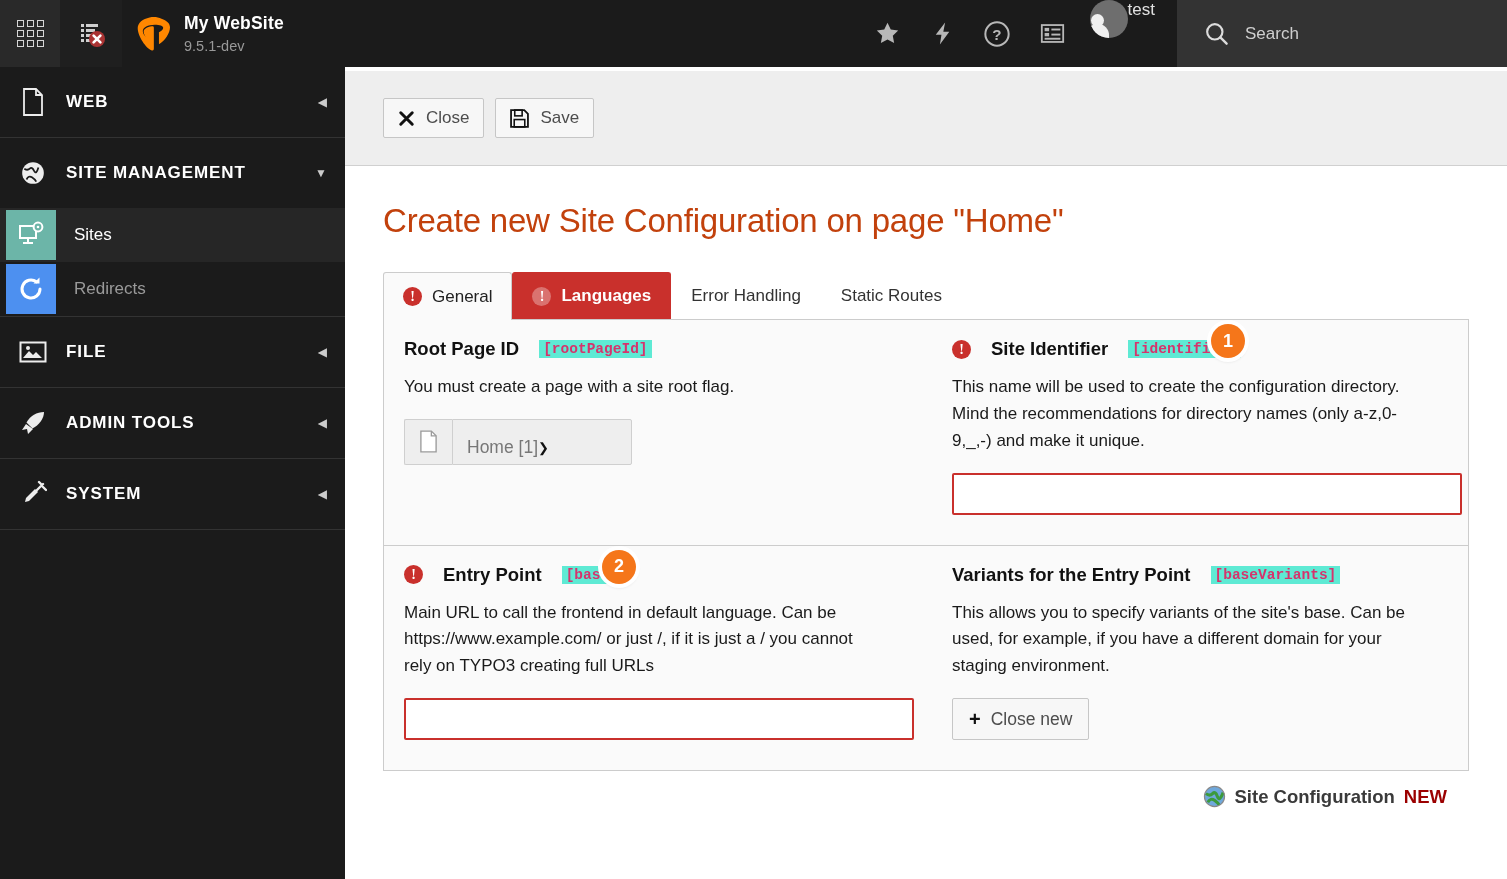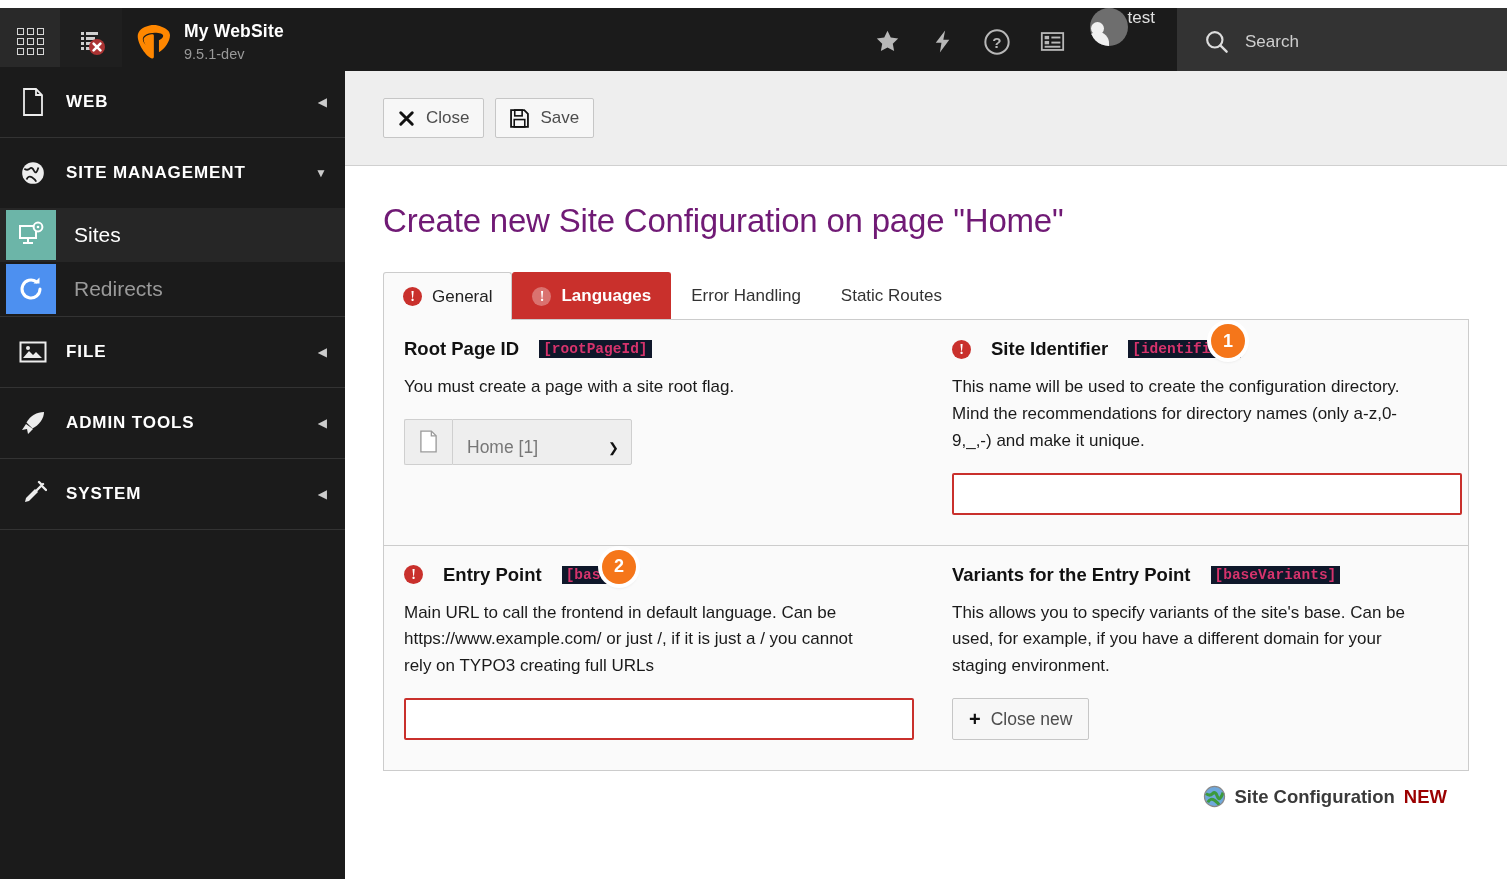--- a/index.html
+++ b/index.html
@@ -7,21 +7,21 @@
     margin: 0; padding: 0;
     width: 1507px; height: 879px;
     overflow: hidden;
     background: #ffffff;
     font-family: "Liberation Sans", sans-serif;
     -webkit-font-smoothing: antialiased;
   }
 
   
   #topbar {
-    position: absolute; top: 8px; left: 0;
+    position: absolute; top: 0; left: 0;
     width: 1507px; height: 67px;
     background: #0f172a;
     display: flex; align-items: stretch;
   }
   .tb-module-menu {
     width: 60px; background: #292929;
     display: flex; align-items: center; justify-content: center;
     cursor: pointer;
   }
   .grid9 { display: grid; grid-template-columns: repeat(3, 7px); grid-template-rows: repeat(3, 7px); gap: 3px; }
@@ -89,21 +89,21 @@
   }
   .nav-head .caret { color: #cccccc; font-size: 12px; line-height: 1; }
   .nav-item {
     height: 54px; display: flex; align-items: center; cursor: pointer;
   }
   .nav-item.active { background: #262626; }
   .nav-item .badge {
     width: 50px; height: 50px; margin-left: 6px; flex: none;
     display: flex; align-items: center; justify-content: center;
   }
-  .nav-item .txt { font-size: 21px; padding-left: 18px; }
+  .nav-item .txt { font-size: 17px; padding-left: 18px; }
   .nav-item.active .txt { color: #ffffff; }
   .nav-item .txt { color: #9a9a9a; }
 
   
   #content {
     position: absolute; top: 71px; left: 345px;
     width: 1162px; height: 812px;
     background: #ffffff;
     border-radius: 16px;
   }
@@ -117,21 +117,21 @@
     background: #f7f7f7; border: 1px solid #c6c6c6; border-radius: 2px;
     height: 40px; padding: 0 14px;
     display: inline-flex; align-items: center; gap: 11px;
     font-size: 17px; color: #4d4d4d; cursor: pointer;
   }
   .btn .glyph { color: #111; display:flex; align-items:center; }
 
   .module-body { padding: 36px 38px 0 38px; }
   h1.page-title {
     margin: 0 0 32px 0; font-size: 33px; font-weight: normal;
-    color: #701a75; letter-spacing: -0.2px;
+    color: #c2410c; letter-spacing: -0.2px;
   }
 
   
   .tabs { display: flex; align-items: flex-end; position: relative; z-index: 2; }
   .tab {
     height: 47px; padding: 0 19px; display: flex; align-items: center; gap: 10px;
     font-size: 17px; color: #333333; cursor: pointer;
     border: 1px solid transparent; border-bottom: none;
     border-radius: 3px 3px 0 0; background: transparent;
   }
@@ -156,41 +156,41 @@
   .form-col { width: 50%; padding: 18px 22px 30px 20px; position: relative; }
   .form-col.right { padding-left: 26px; }
 
   .fld-label {
     display: flex; align-items: center; gap: 20px;
     font-size: 18.5px; font-weight: bold; color: #111111;
     margin-bottom: 14px; flex-wrap: wrap;
   }
   .fld-code {
     font-family: "Liberation Mono", monospace; font-size: 14.5px;
-    color: #d6336c; background: #0f172a; padding: 1px 4px; font-weight: bold;
+    color: #d6336c; background: #5eead4; padding: 1px 4px; font-weight: bold;
   }
   .fld-desc {
     font-size: 17px; color: #1a1a1a; line-height: 1.58; margin-bottom: 18px;
     max-width: 480px;
   }
   .txt-input {
     width: 510px; height: 42px; background: #ffffff;
     border: 2px solid #c9302c; border-radius: 2px;
     font-size: 17px; padding: 0 10px; color: #333; outline: none;
   }
 
   .select-wrap { display: flex; align-items: stretch; width: 228px; }
   .select-prefix {
     width: 48px; background: #eeeeee; border: 1px solid #cfcfcf; border-right: none;
     border-radius: 2px 0 0 2px; display: flex; align-items: center; justify-content: center;
   }
   .select-box {
     flex: 1 1 auto; height: 46px; background: #eeeeee;
     border: 1px solid #cfcfcf; border-radius: 0 2px 2px 0;
-    display: flex; align-items: center; justify-content: space-between;
+    display: flex; align-items: center; 
     padding: 12px 12px 0 14px; font-size: 17.5px; color: #777777; cursor: not-allowed;
   }
   .chev { font-size: 13px; color: #111; }
 
   .badge-num {
     position: absolute;
     width: 34px; height: 34px; border-radius: 50%;
     background: #f5761a; color: #ffffff;
     font-size: 18px; font-weight: bold;
     display: flex; align-items: center; justify-content: center;

